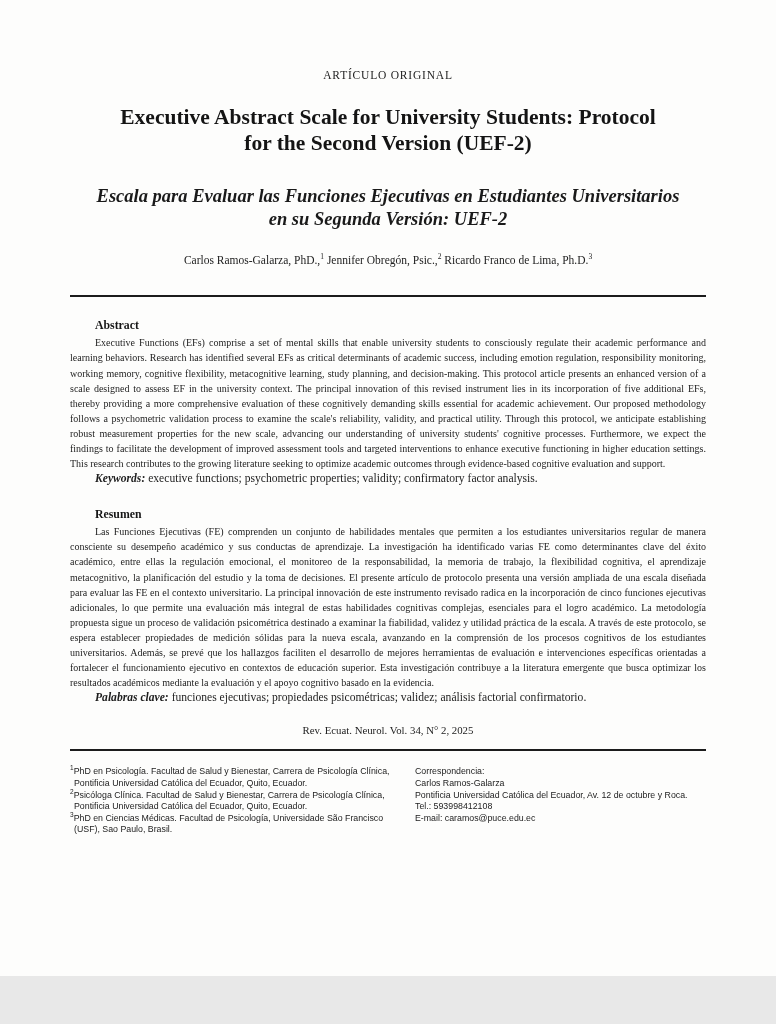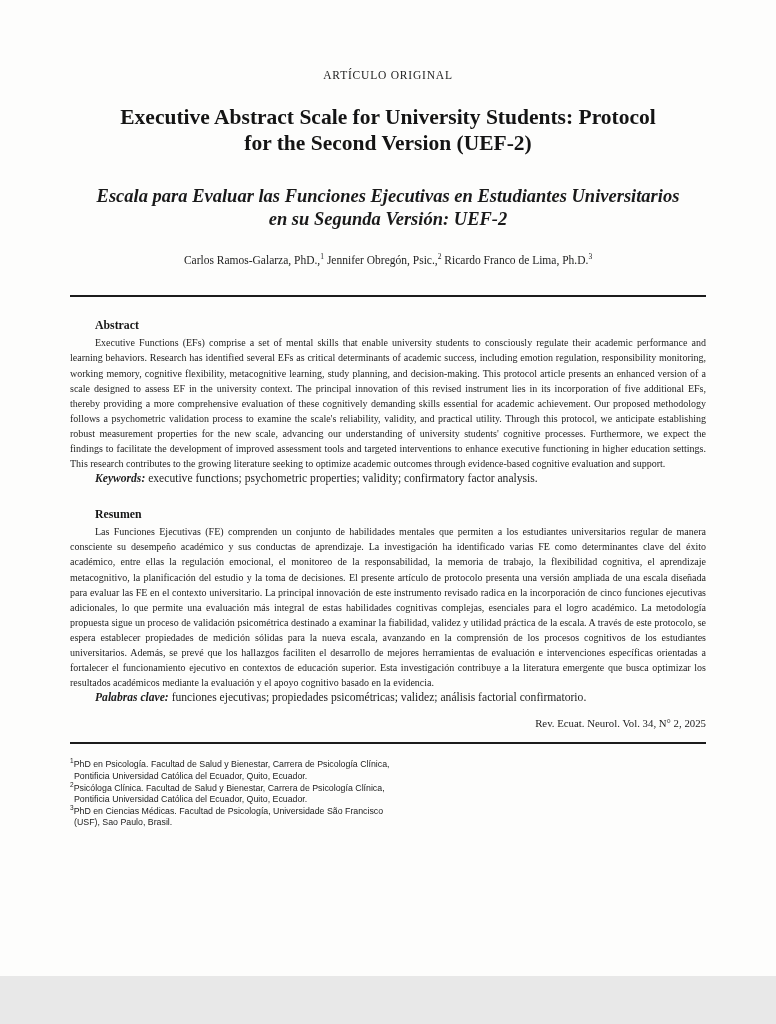--- a/index.html
+++ b/index.html
@@ -81,22 +81,22 @@
   .kw-line {
     margin: 0;
     font-size: 11.6px;
     line-height: 15.1px;
     text-align: left;
     text-indent: 25px;
     color: #1d1d1d;
   }
   .kw-label { font-weight: bold; font-style: italic; }
   .journal-ref {
-    margin-top: 12px;
-    text-align: right;
+    margin-top: 19px;
+    text-align: center;
     font-size: 10.8px;
     color: #222;
   }
   .foot-cols {
     display: flex;
     margin-top: 15px;
     font-family: "Liberation Sans", sans-serif;
     font-size: 8.8px;
     line-height: 11.6px;
     color: #222;
@@ -151,20 +151,27 @@
     <div class="journal-ref">Rev. Ecuat. Neurol. Vol. 34, N° 2, 2025</div>
 
     <hr class="rule rule-bottom">
 
     <div class="foot-cols">
       <div class="fn-col">
         <div class="fn"><sup>1</sup><span>PhD en Psicología. Facultad de Salud y Bienestar, Carrera de Psicología Clínica, Pontificia Universidad Católica del Ecuador, Quito, Ecuador.</span></div>
         <div class="fn"><sup>2</sup><span>Psicóloga Clínica. Facultad de Salud y Bienestar, Carrera de Psicología Clínica, Pontificia Universidad Católica del Ecuador, Quito, Ecuador.</span></div>
         <div class="fn"><sup>3</sup><span>PhD en Ciencias Médicas. Facultad de Psicología, Universidade São Francisco (USF), Sao Paulo, Brasil.</span></div>
       </div>
+      <div class="corr-col">
+        <span class="corr-line">Correspondencia:</span>
+        <span class="corr-line">Carlos Ramos-Galarza</span>
+        <span class="corr-line">Pontificia Universidad Católica del Ecuador, Av. 12 de octubre y Roca.</span>
+        <span class="corr-line">Tel.: 593998412108</span>
+        <span class="corr-line">E-mail: caramos@puce.edu.ec</span>
+      </div>
     </div>
   </div>
 
   <div class="page-footer">
     <div><span class="page-num">42</span><span>Revista Ecuatoriana de Neurología / Vol. 34, No 2, 2030</span></div>
     <div>doi: 10.46997/revecuatneurol34200042</div>
   </div>
 </div>
 
 </body></html>

